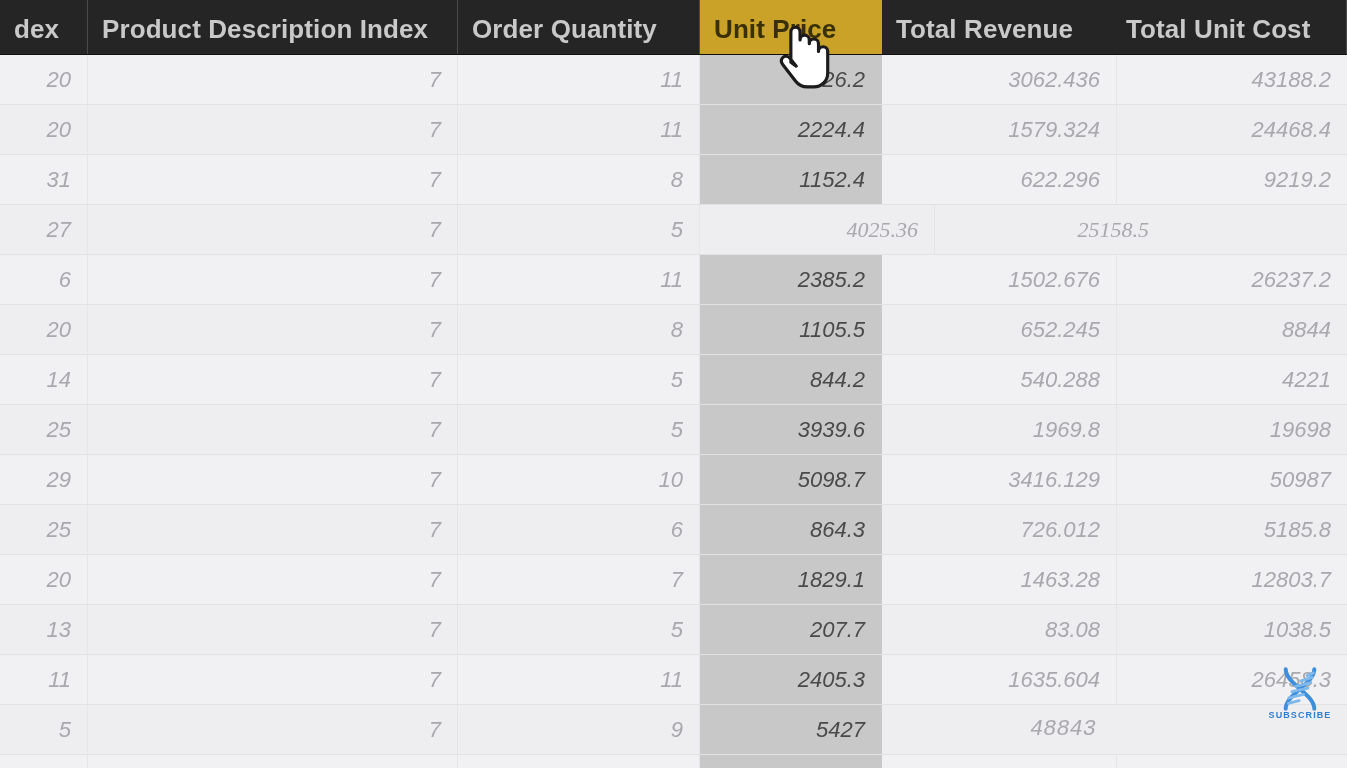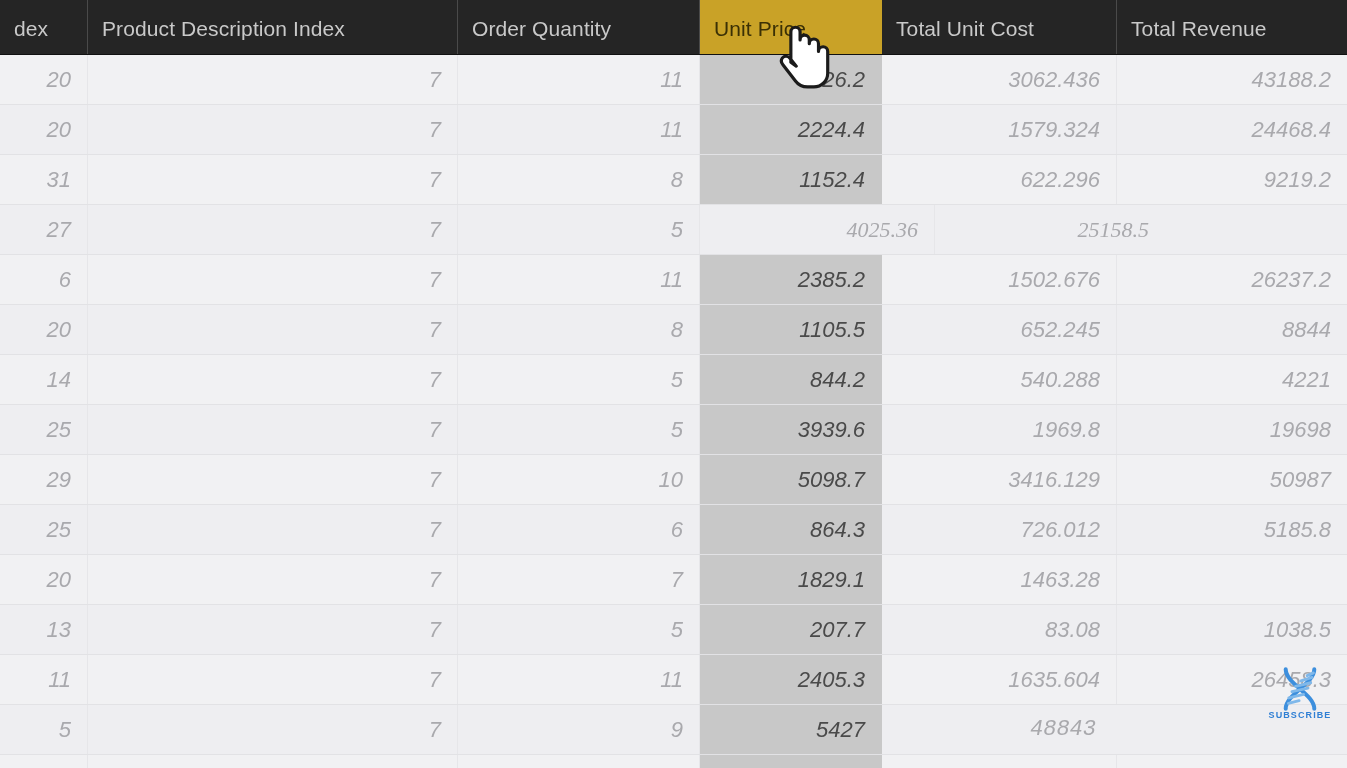--- a/index.html
+++ b/index.html
@@ -22,22 +22,22 @@
   .thead::before{
     content:"";
     position:absolute; left:0; top:0; right:0; height:4px;
     background:#6e6e6e;
   }
   .th {
     position:relative;
     display:flex;
     align-items:center;
     color:#c9c9c9;
-    font-size:21px;
-    font-weight:normal;
+    font-size:26px;
+    font-weight:bold;
     letter-spacing:.1px;
     padding:4px 14px 0 14px;
     background:#252525;
     border-right:1px solid #4a4a4a;
     white-space:nowrap;
     overflow:hidden;
   }
   .th.last { border-right:none; }
   .th.sel {
     background:#c9a227;
@@ -102,22 +102,22 @@
 </head>
 <body>
 
 <div id="app">
 
   <div class="thead" id="thead">
       <div class="th" style="width: 88px; flex: 0 0 88px;">dex</div>
       <div class="th" style="width: 370px; flex: 0 0 370px;">Product Description Index</div>
       <div class="th" style="width: 242px; flex: 0 0 242px;">Order Quantity</div>
       <div class="th sel" style="width: 182px; flex: 0 0 182px;">Unit Price</div>
+      <div class="th last" style="width: 230px; flex: 0 0 230px;">Total Revenue</div>
       <div class="th" style="width: 235px; flex: 0 0 235px;">Total Unit Cost</div>
-      <div class="th last" style="width: 230px; flex: 0 0 230px;">Total Revenue</div>
     </div>
 
   <div class="tbody" id="tbody">
       <div class="row">
         <div class="td" style="width: 88px; flex: 0 0 88px;">20</div>
         <div class="td" style="width: 370px; flex: 0 0 370px;">7</div>
         <div class="td" style="width: 242px; flex: 0 0 242px;">11</div>
         <div class="td sel" style="width: 182px; flex: 0 0 182px;">26.2</div>
         <div class="td" style="width: 235px; flex: 0 0 235px;">3062.436</div>
         <div class="td last" style="width: 230px; flex: 0 0 230px;">43188.2</div>
@@ -192,20 +192,21 @@
         <div class="td sel" style="width: 182px; flex: 0 0 182px;">864.3</div>
         <div class="td" style="width: 235px; flex: 0 0 235px;">726.012</div>
         <div class="td last" style="width: 230px; flex: 0 0 230px;">5185.8</div>
       </div>
       <div class="row">
         <div class="td" style="width: 88px; flex: 0 0 88px;">20</div>
         <div class="td" style="width: 370px; flex: 0 0 370px;">7</div>
         <div class="td" style="width: 242px; flex: 0 0 242px;">7</div>
         <div class="td sel" style="width: 182px; flex: 0 0 182px;">1829.1</div>
         <div class="td" style="width: 235px; flex: 0 0 235px;">1463.28</div>
+        <div class="td last" style="width: 230px; flex: 0 0 230px;">12803.7</div>
       </div>
       <div class="row alt">
         <div class="td" style="width: 88px; flex: 0 0 88px;">13</div>
         <div class="td" style="width: 370px; flex: 0 0 370px;">7</div>
         <div class="td" style="width: 242px; flex: 0 0 242px;">5</div>
         <div class="td sel" style="width: 182px; flex: 0 0 182px;">207.7</div>
         <div class="td" style="width: 235px; flex: 0 0 235px;">83.08</div>
         <div class="td last" style="width: 230px; flex: 0 0 230px;">1038.5</div>
       </div>
       <div class="row">

